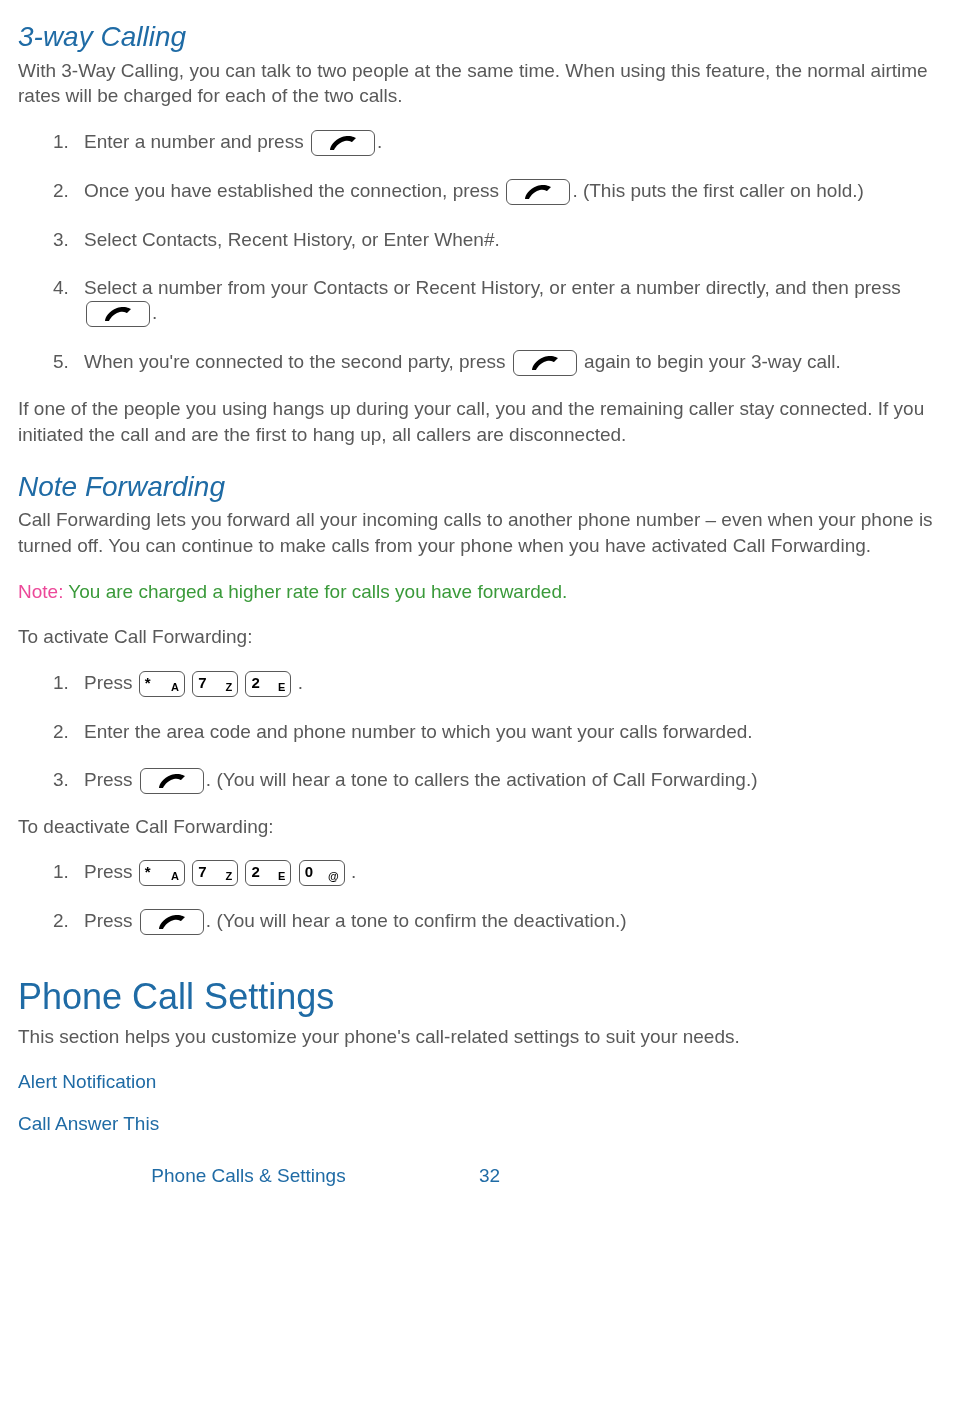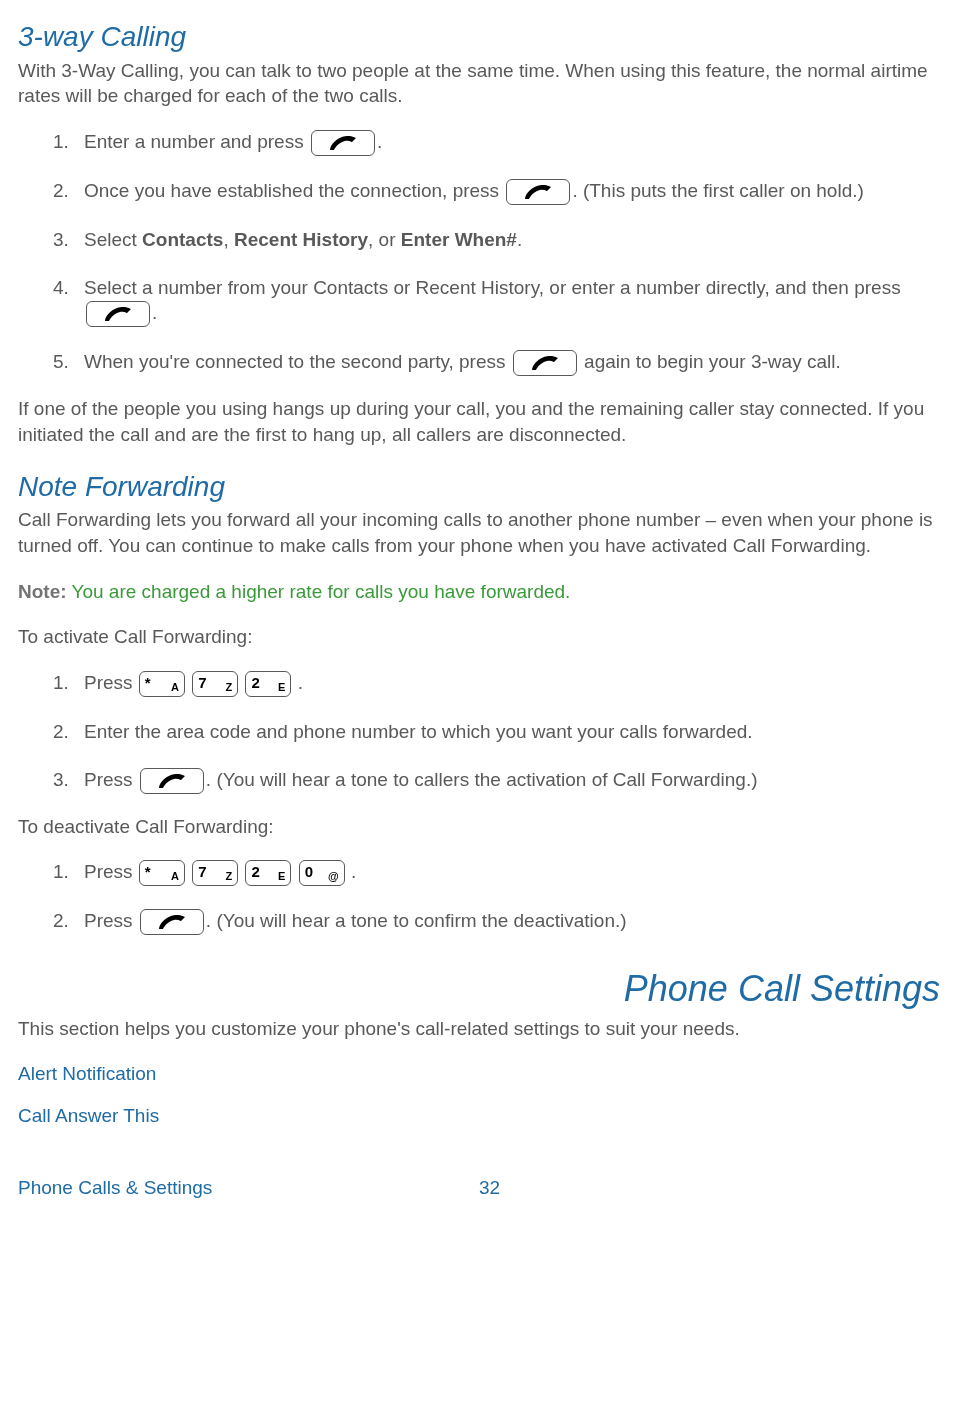--- a/index.html
+++ b/index.html
@@ -15,46 +15,45 @@
   h2.section {
     font-family: Arial, Helvetica, sans-serif;
     font-style: italic;
     font-weight: 400;
     color: #1f6ba5;
     font-size: 28px;
     margin: 0 0 2px 0;
   }
   h1.big {
     font-family: Arial, Helvetica, sans-serif;
-    font-style: italic;
     font-weight: 400;
     color: #1f6ba5;
     font-size: 36px;
-    margin: 30px 0 2px 0;
-    text-align: right;
+    margin: 38px 0 2px 0;
   }
   p { margin: 0 0 20px 0; }
   ol {
     margin: 0 0 20px 0;
     padding-left: 56px;
   }
   ol li {
     margin-bottom: 22px;
     padding-left: 10px;
   }
   ol li:last-child { margin-bottom: 18px; }
-  .bold { font-weight: bold; color:#595959;text-align:center; }
-  .note-label { font-weight: bold; color: #737373; }
+  .bold { font-weight: normal; color:#595959;text-align:center; }
+  .note-label { font-weight: normal; color: #ec4899; }
   .note-text { color: #3a9a3a; }
   .link { color: #1f6ba5; margin: 16px 0 16px 0; }
   .footer {
     display: flex;
     color: #1f6ba5;
     font-size: 19px;
-    margin-top: 46px;
+    margin-top: 26px;
+    text-align: center;
   }
   .footer .left { width: 50%; }
   .footer .page { }
   
   .key-call {
     display: inline-block;
     vertical-align: middle;
     border: 1.5px solid #595959;
     border-radius: 6px;
     background: #fff;

